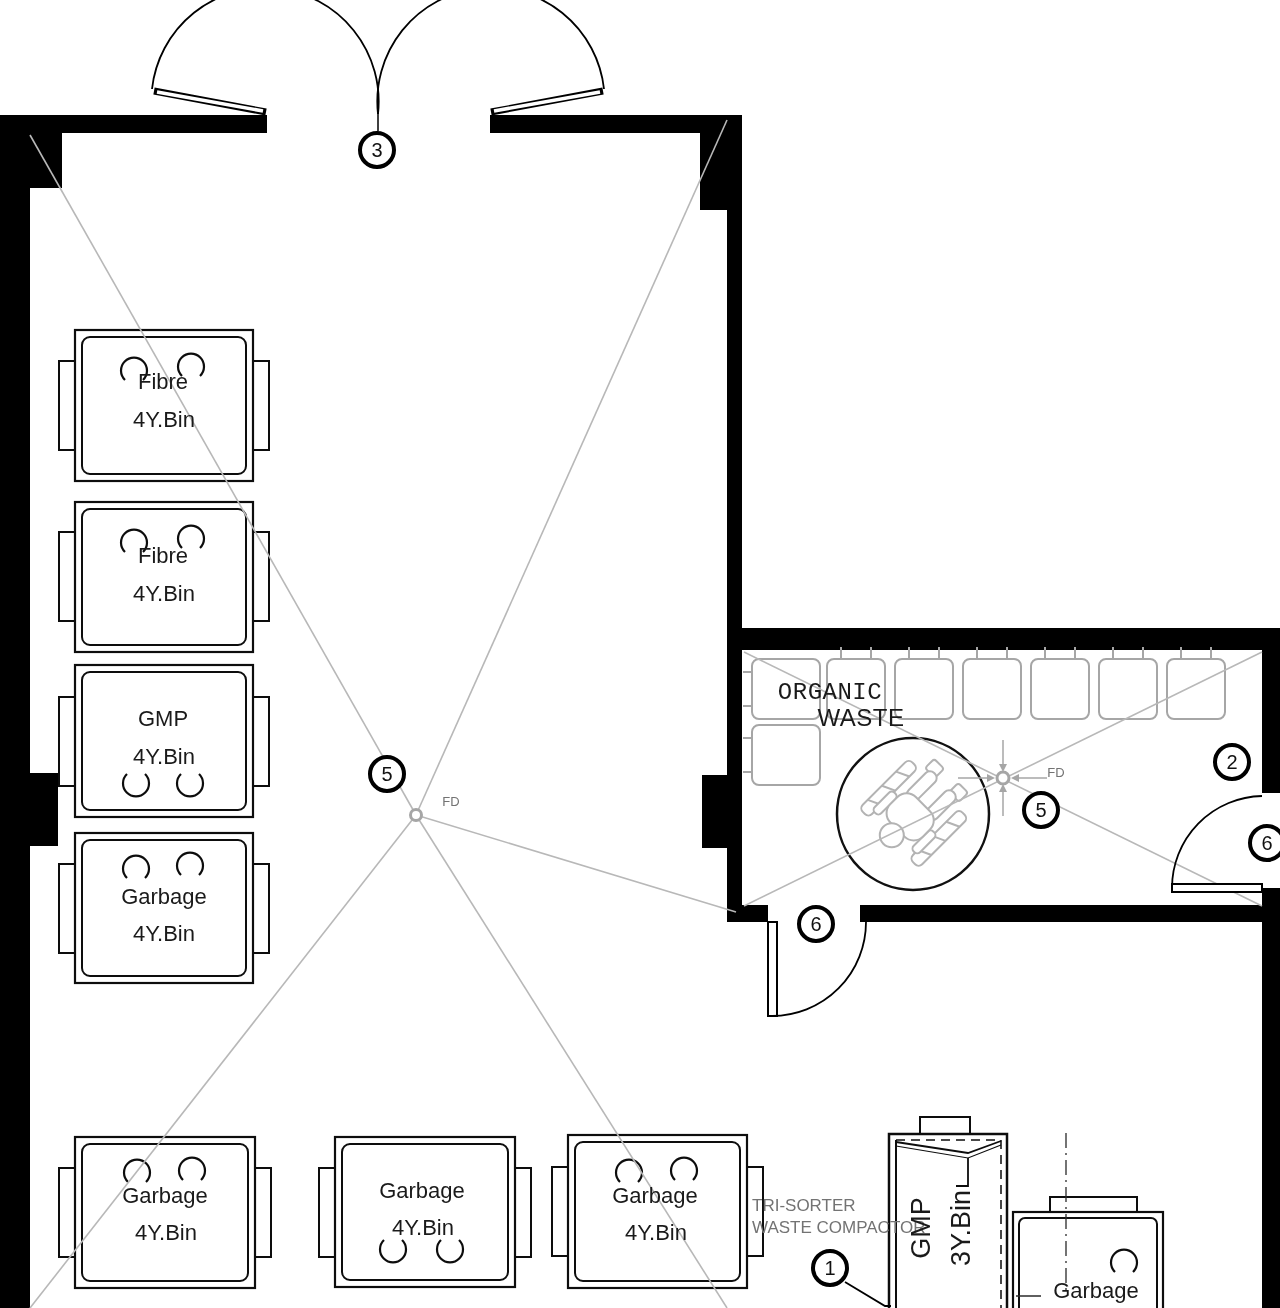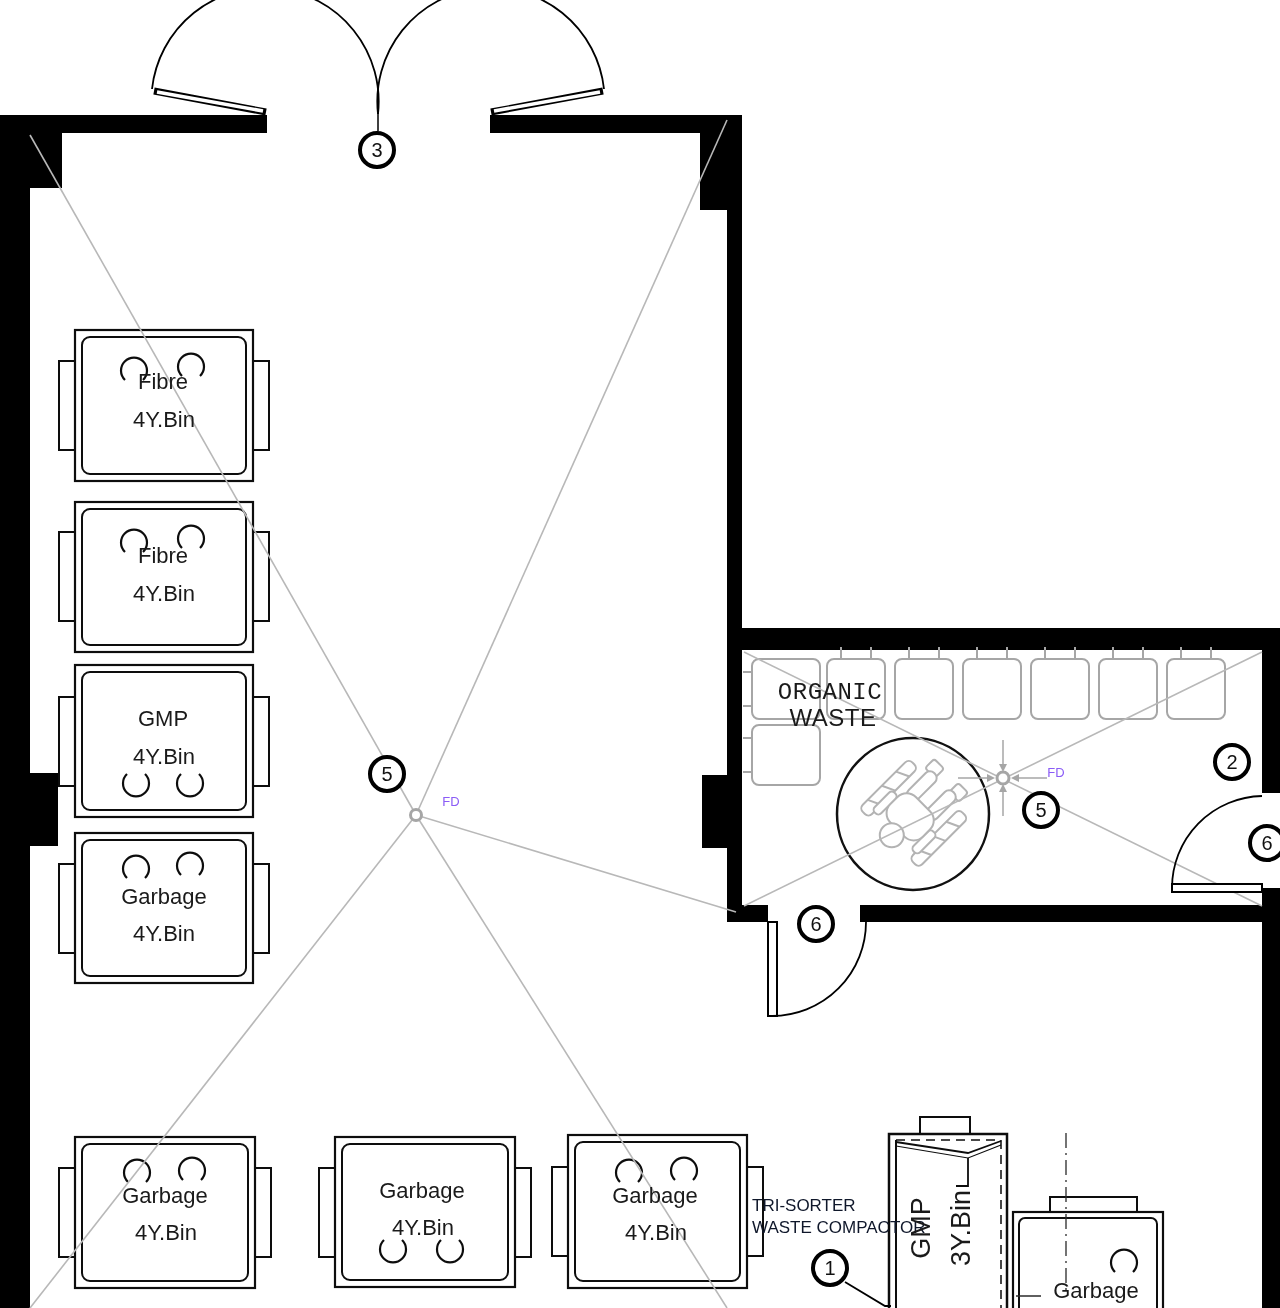--- a/index.html
+++ b/index.html
@@ -1,26 +1,26 @@
 <!DOCTYPE html>
 <html><head>
 <meta charset="utf-8">
 <style>
   html,body{margin:0;padding:0;background:#fff;}
   .plan{position:relative;width:1280px;height:1308px;background:#fff;overflow:hidden;
         font-family:"Liberation Sans",sans-serif;}
   .plan svg{position:absolute;left:0;top:0;z-index:1;}
   .lbl{position:absolute;transform:translate(-50%,-50%);white-space:nowrap;color:#1a1a1a;z-index:5;}
-  .lbl-left{position:absolute;white-space:nowrap;color:#0f172a;z-index:5;}
+  .lbl-left{position:absolute;white-space:nowrap;color:#737373;z-index:5;}
   .rot{transform:translate(-50%,-50%) rotate(-90deg);}
   .s26{font-size:22px;}
   .s24{font-size:24px;letter-spacing:0.5px;}
   .s27{font-size:27px;}
   .s17{font-size:17px;}
-  .fd{font-size:13px;color:#8b5cf6;z-index:3;}
+  .fd{font-size:13px;color:#737373;z-index:3;}
   .co{position:absolute;width:30px;height:30px;border:4px solid #000;border-radius:50%;
       background:#fff;display:flex;align-items:center;justify-content:center;
       font-size:20px;color:#111;z-index:4;}
 </style>
 </head>
 <body>
 
 <div class="plan">
 
 <svg width="1280" height="1308" viewBox="0 0 1280 1308">
@@ -244,21 +244,21 @@
 <div class="lbl s26" style="left:164px;top:934px;">4Y.Bin</div>
 
 <div class="lbl s26" style="left:165px;top:1196px;">Garbage</div>
 <div class="lbl s26" style="left:166px;top:1233px;">4Y.Bin</div>
 <div class="lbl s26" style="left:422px;top:1191px;">Garbage</div>
 <div class="lbl s26" style="left:423px;top:1228px;">4Y.Bin</div>
 <div class="lbl s26" style="left:655px;top:1196px;">Garbage</div>
 <div class="lbl s26" style="left:656px;top:1233px;">4Y.Bin</div>
 
 <div class="lbl s24" style="left:830px;top:692px;font-family:Liberation Mono, monospace;">ORGANIC</div>
-<div class="lbl s24" style="left:833px;top:718px;">WASTE</div>
+<div class="lbl s24" style="left:861px;top:718px;">WASTE</div>
 
 <div class="lbl fd" style="left:451px;top:801px;">FD</div>
 <div class="lbl fd" style="left:1056px;top:772px;">FD</div>
 
 <div class="lbl-left s17" style="left:752px;top:1196px;">TRI-SORTER</div>
 <div class="lbl-left s17" style="left:752px;top:1218px;">WASTE COMPACTOR</div>
 
 <div class="lbl s27 rot" style="left:921px;top:1228px;">GMP</div>
 <div class="lbl s27 rot" style="left:961px;top:1228px;">3Y.Bin</div>
 

